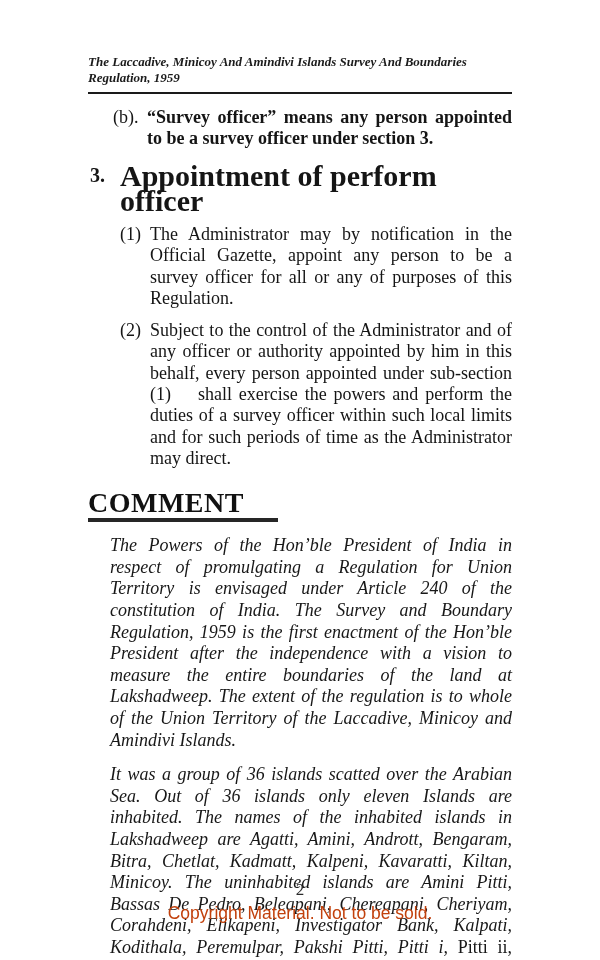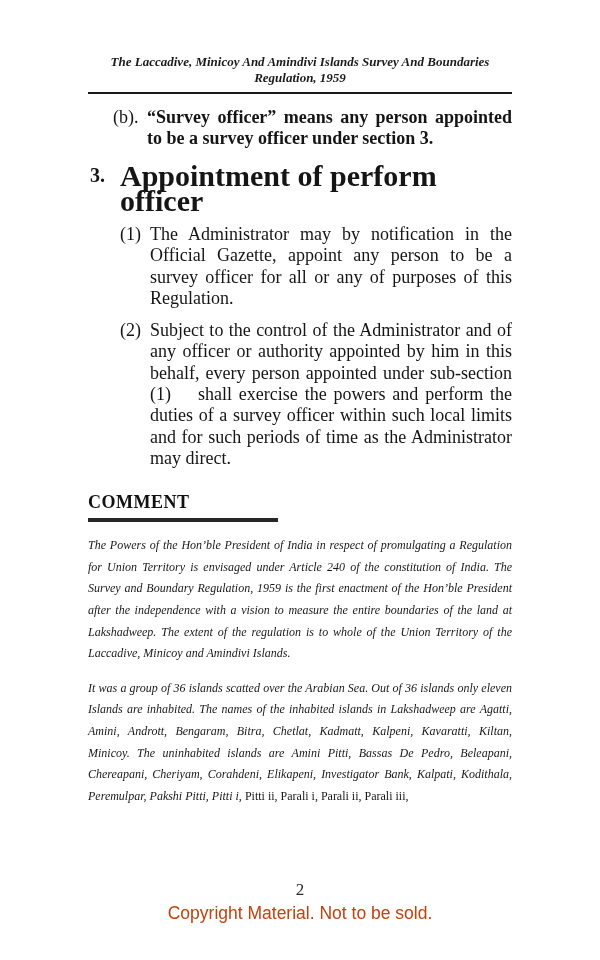--- a/index.html
+++ b/index.html
@@ -16,21 +16,21 @@
     inset: 0;
     background: #ffffff;
   }
   .col {
     margin: 0 88px;
     width: 424px;
     padding-top: 54px;
   }
   
   .running-head {
-    text-align: center;
+    text-align: left;
     font-size: 13px;
     line-height: 16px;
     font-weight: bold;
     font-style: italic;
     color: #1b1b1b;
     padding-bottom: 6px;
     border-bottom: 2px solid #1a1a1a;
   }
   
   .clause {
@@ -78,41 +78,42 @@
   .sub-item .text {
     flex: 1;
     text-align: justify;
     text-align-last: left;
   }
   
   .comment-heading {
     margin-top: 22px;
   }
   .comment-heading h2 {
-    font-size: 18px;
+    font-size: 28px;
     line-height: 23px;
     font-weight: bold;
     letter-spacing: 0.5px;
     color: #111111;
   }
   .comment-rule {
     width: 190px;
     height: 4px;
     background: #262626;
     margin-top: 4px;
   }
   
   .comment-para {
     margin-top: 13px;
     font-style: italic;
-    font-size: 12px;
+    font-size: 18px;
     line-height: 21.6px;
     text-align: justify;
     text-align-last: left;
     color: #181818;
+    margin-left: 22px;
   }
   .comment-para .roman { font-style: normal; }
   
   .footer {
     position: absolute;
     top: 880px;
     left: 0;
     width: 600px;
     text-align: center;
   }

